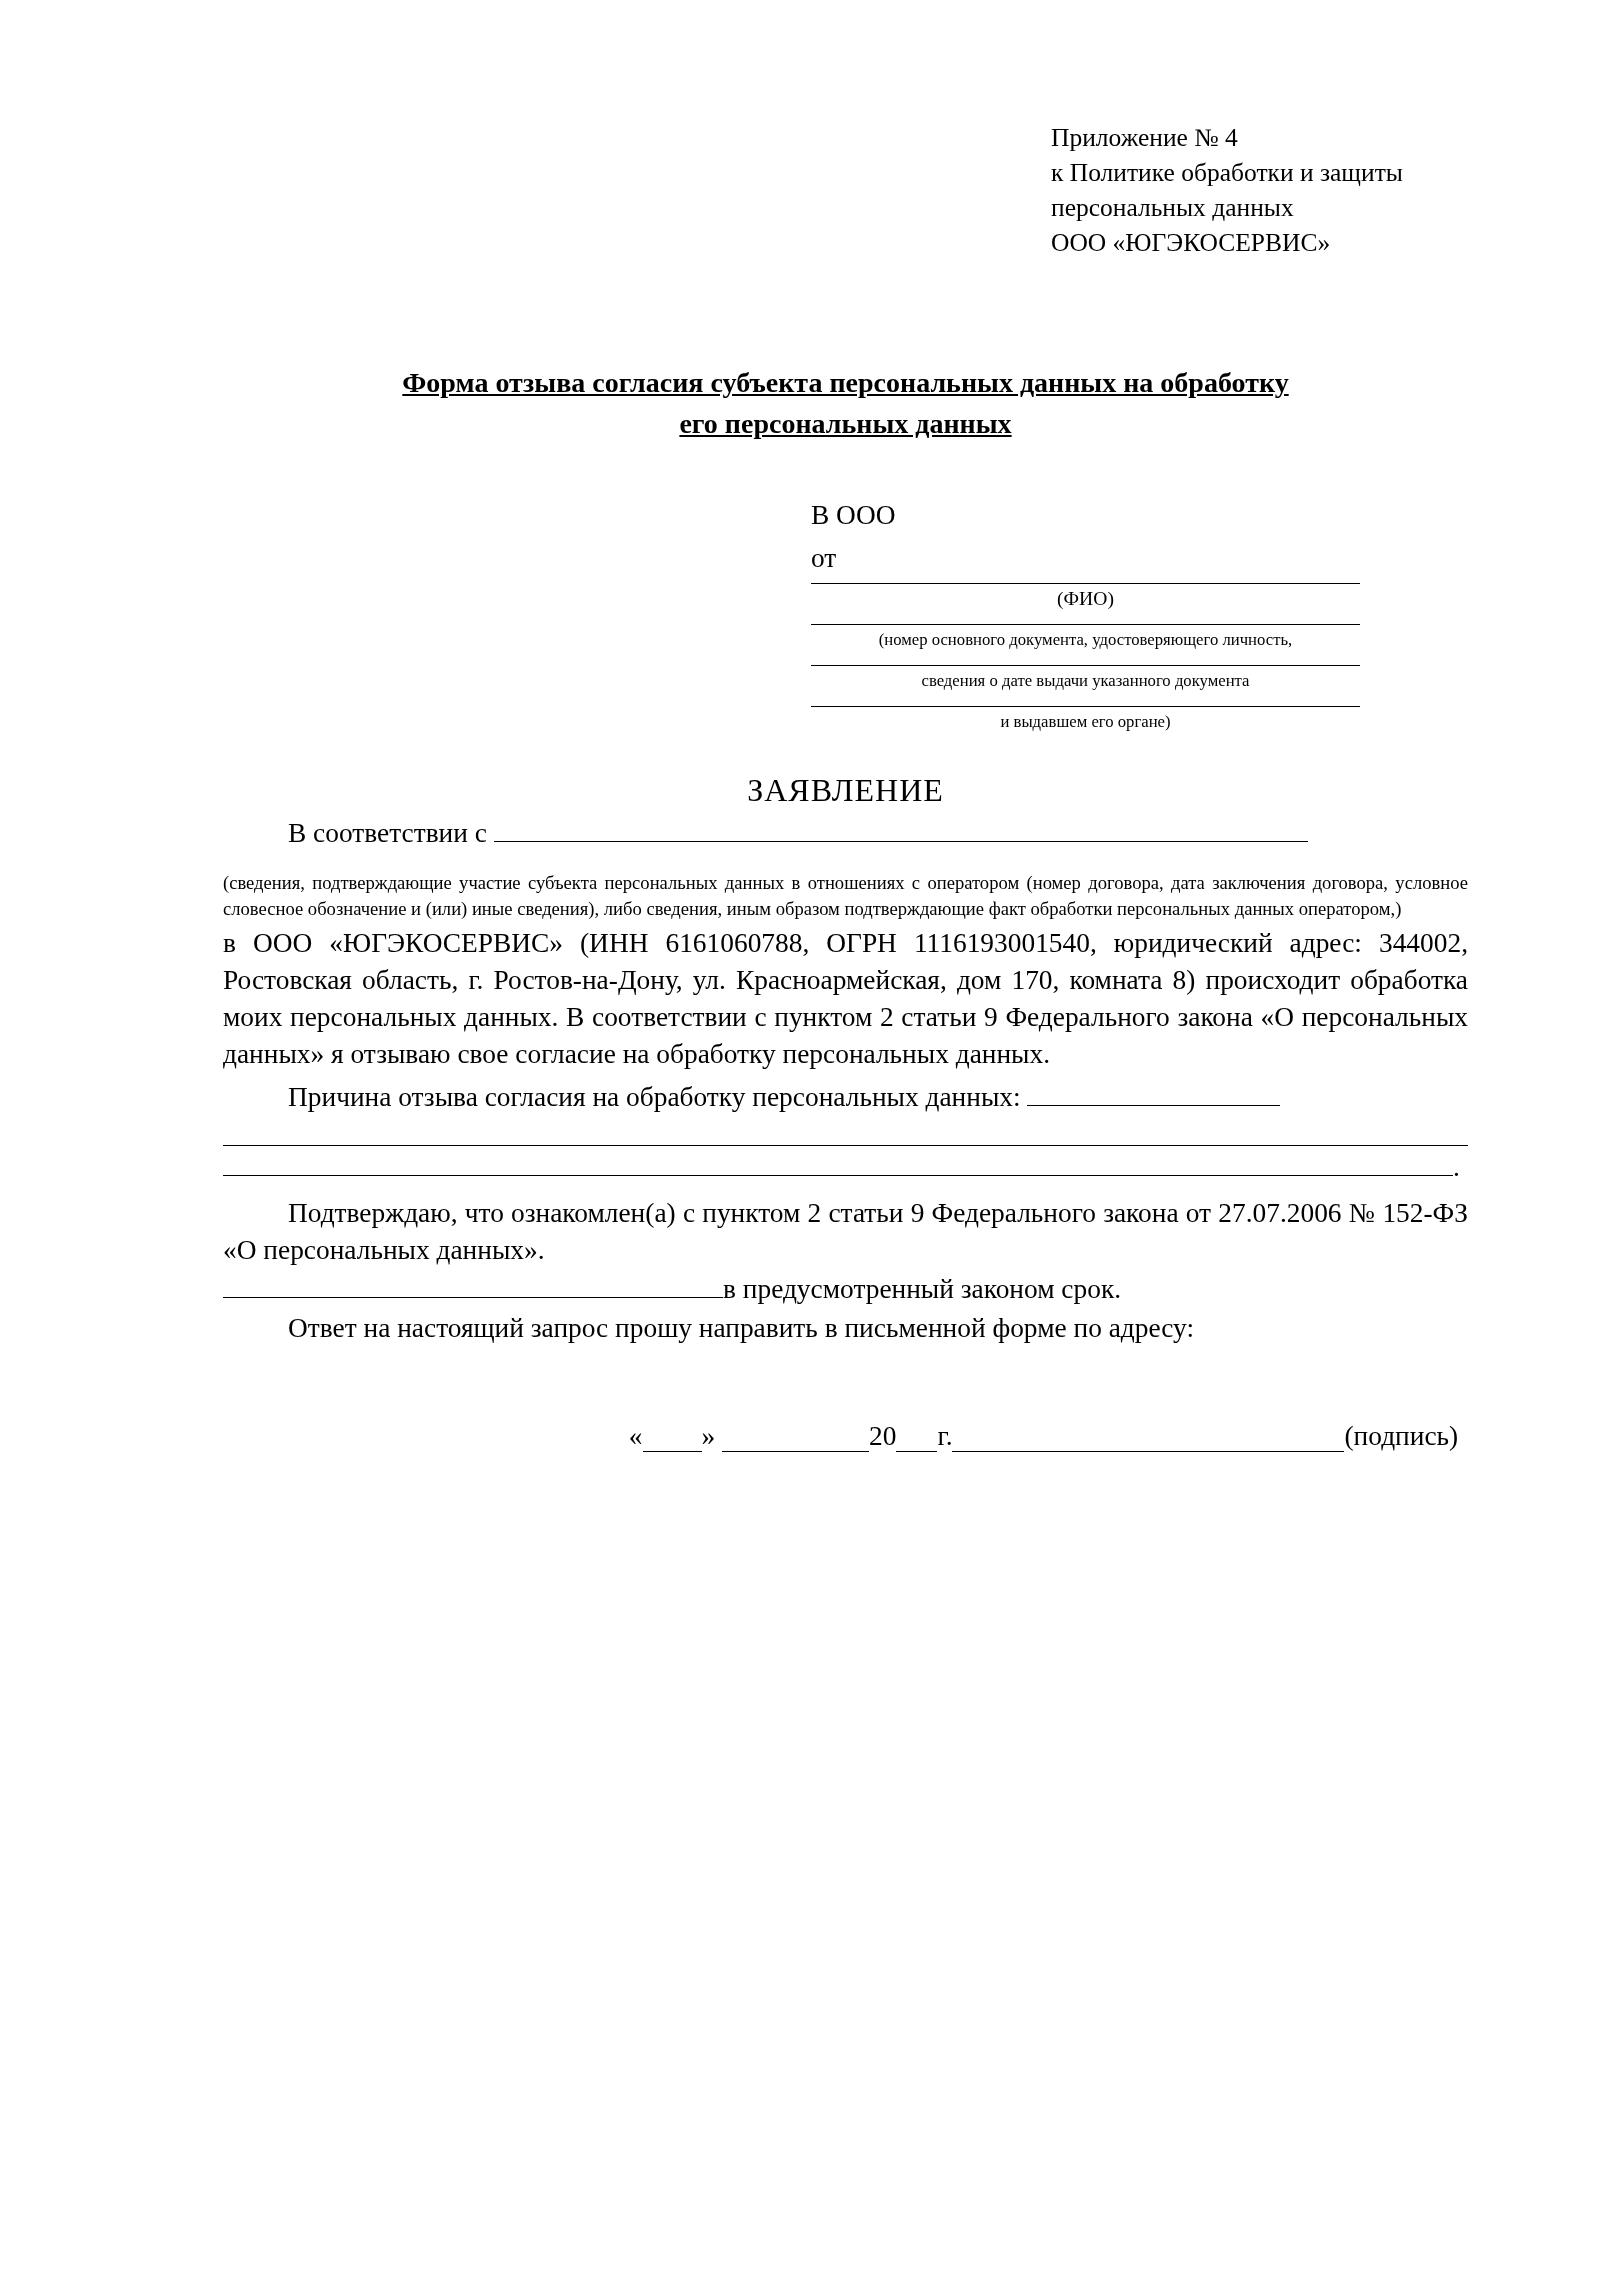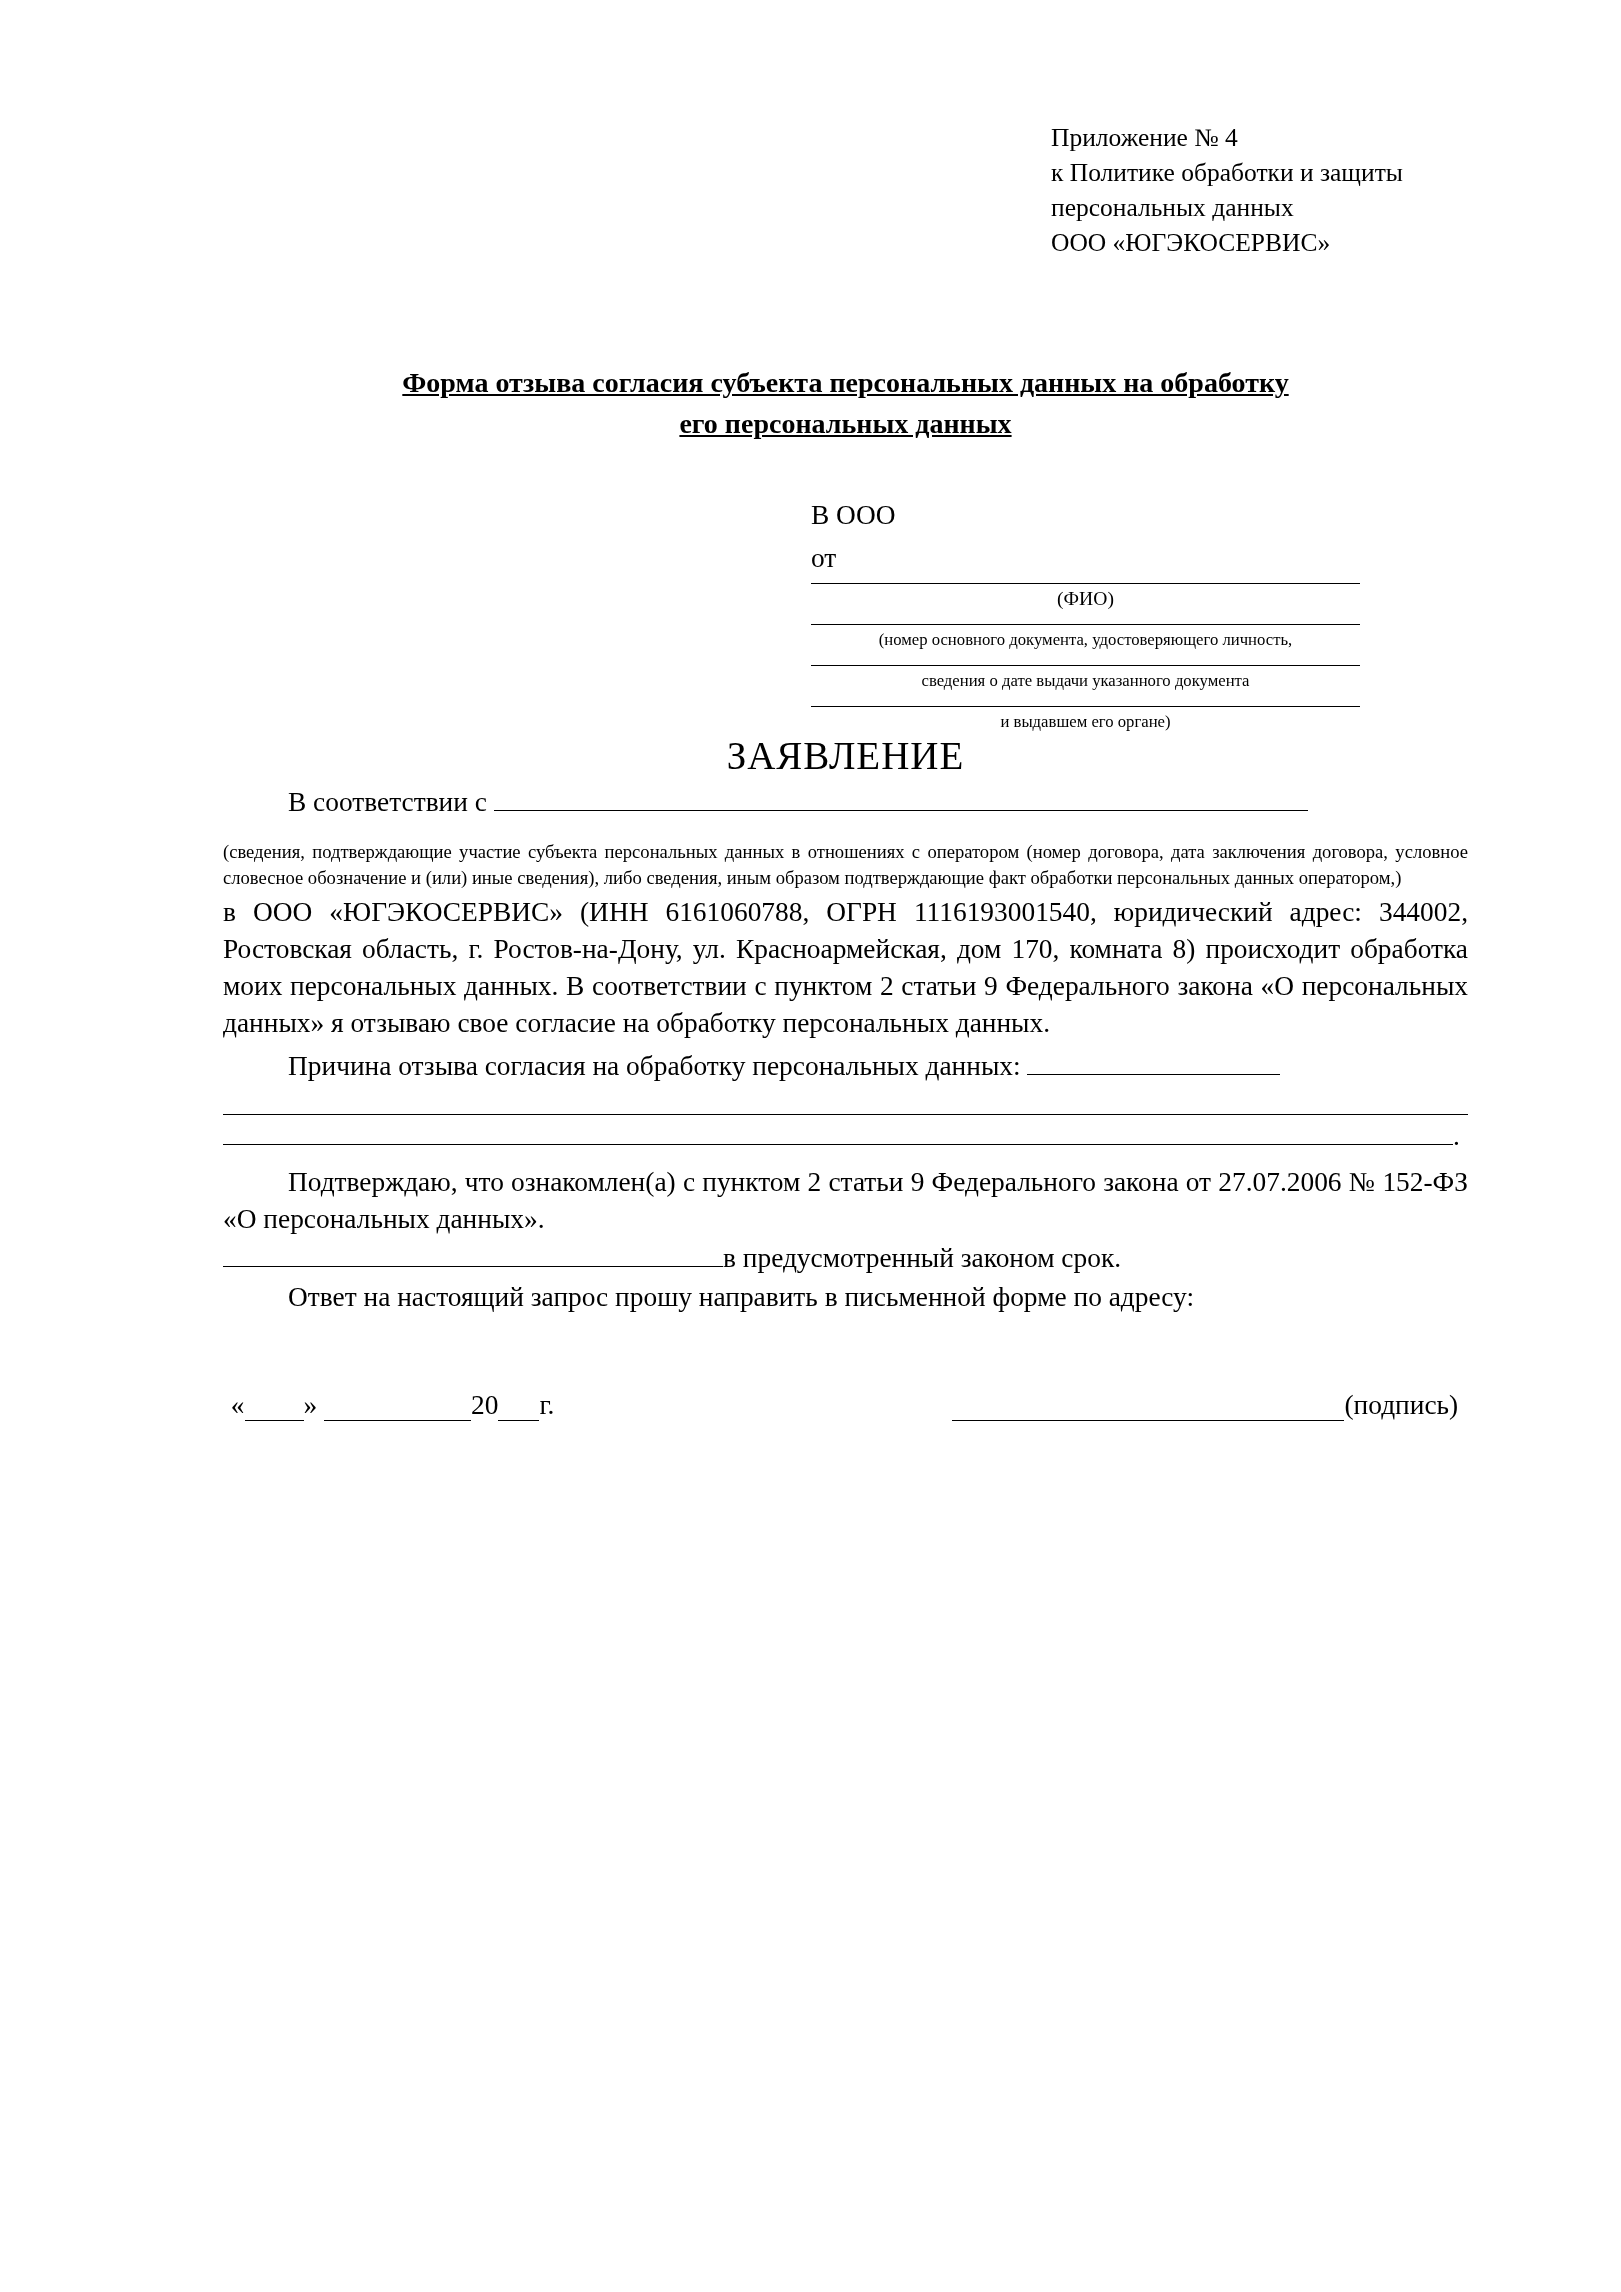--- a/index.html
+++ b/index.html
@@ -80,22 +80,23 @@
     line-height: 23.5px;
     margin-top: 2.9px;
   }
   .rule-caption.big {
     font-size: 19.6px;
   }
   .rule-gap { margin-top: 13.7px; }
 
   
   .statement-heading {
+    margin-top: 39px;
     text-align: center;
-    font-size: 39px;
+    font-size: 32px;
     letter-spacing: 1px;
   }
 
   
   .body-text {
     font-size: 27.4px;
     line-height: 37px;
     text-align: justify;
   }
   .p-indent {
@@ -133,21 +134,21 @@
     display: inline-block;
   }
   .dot-after {
     font-size: 27.4px;
   }
 
   
   .sign-row {
     margin-top: 74px;
     display: flex;
-    justify-content: space-between;
+    justify-content: flex-end;
     align-items: flex-end;
     font-size: 27.4px;
   }
   .sign-left {
     margin-left: 7.8px;
     white-space: nowrap;
   }
   .sign-right {
     white-space: nowrap;
     margin-right: 9.8px;

